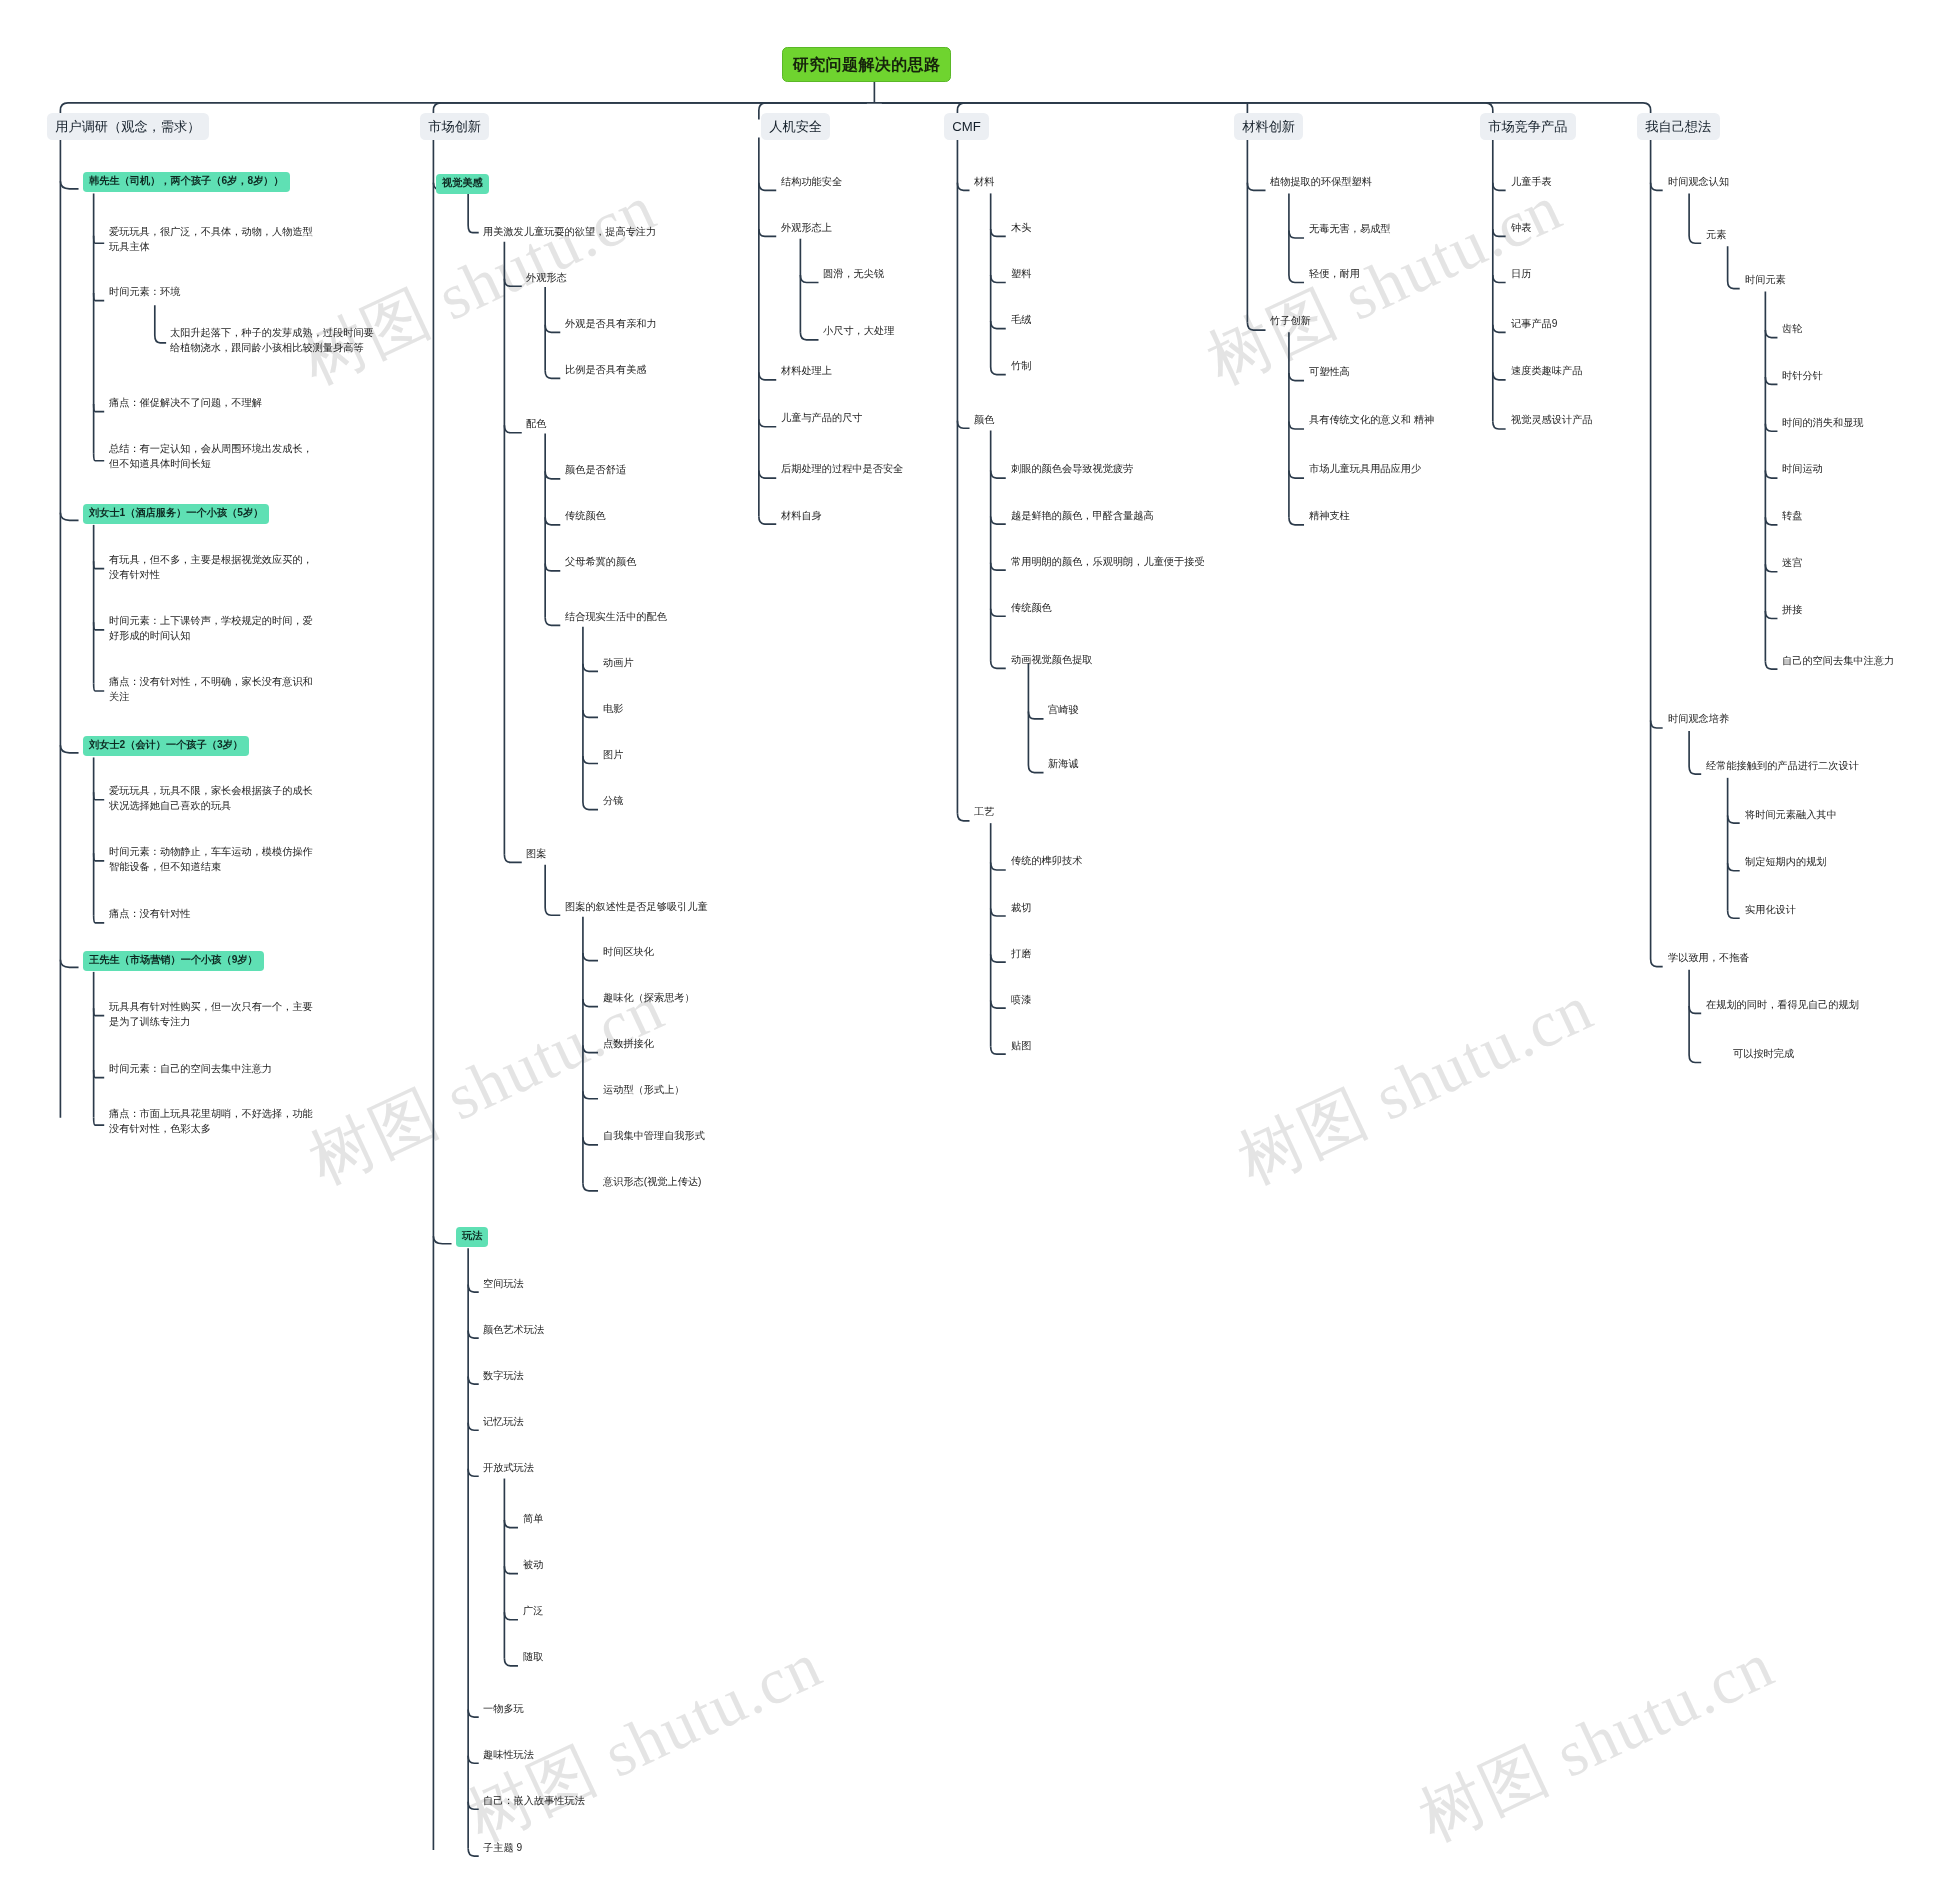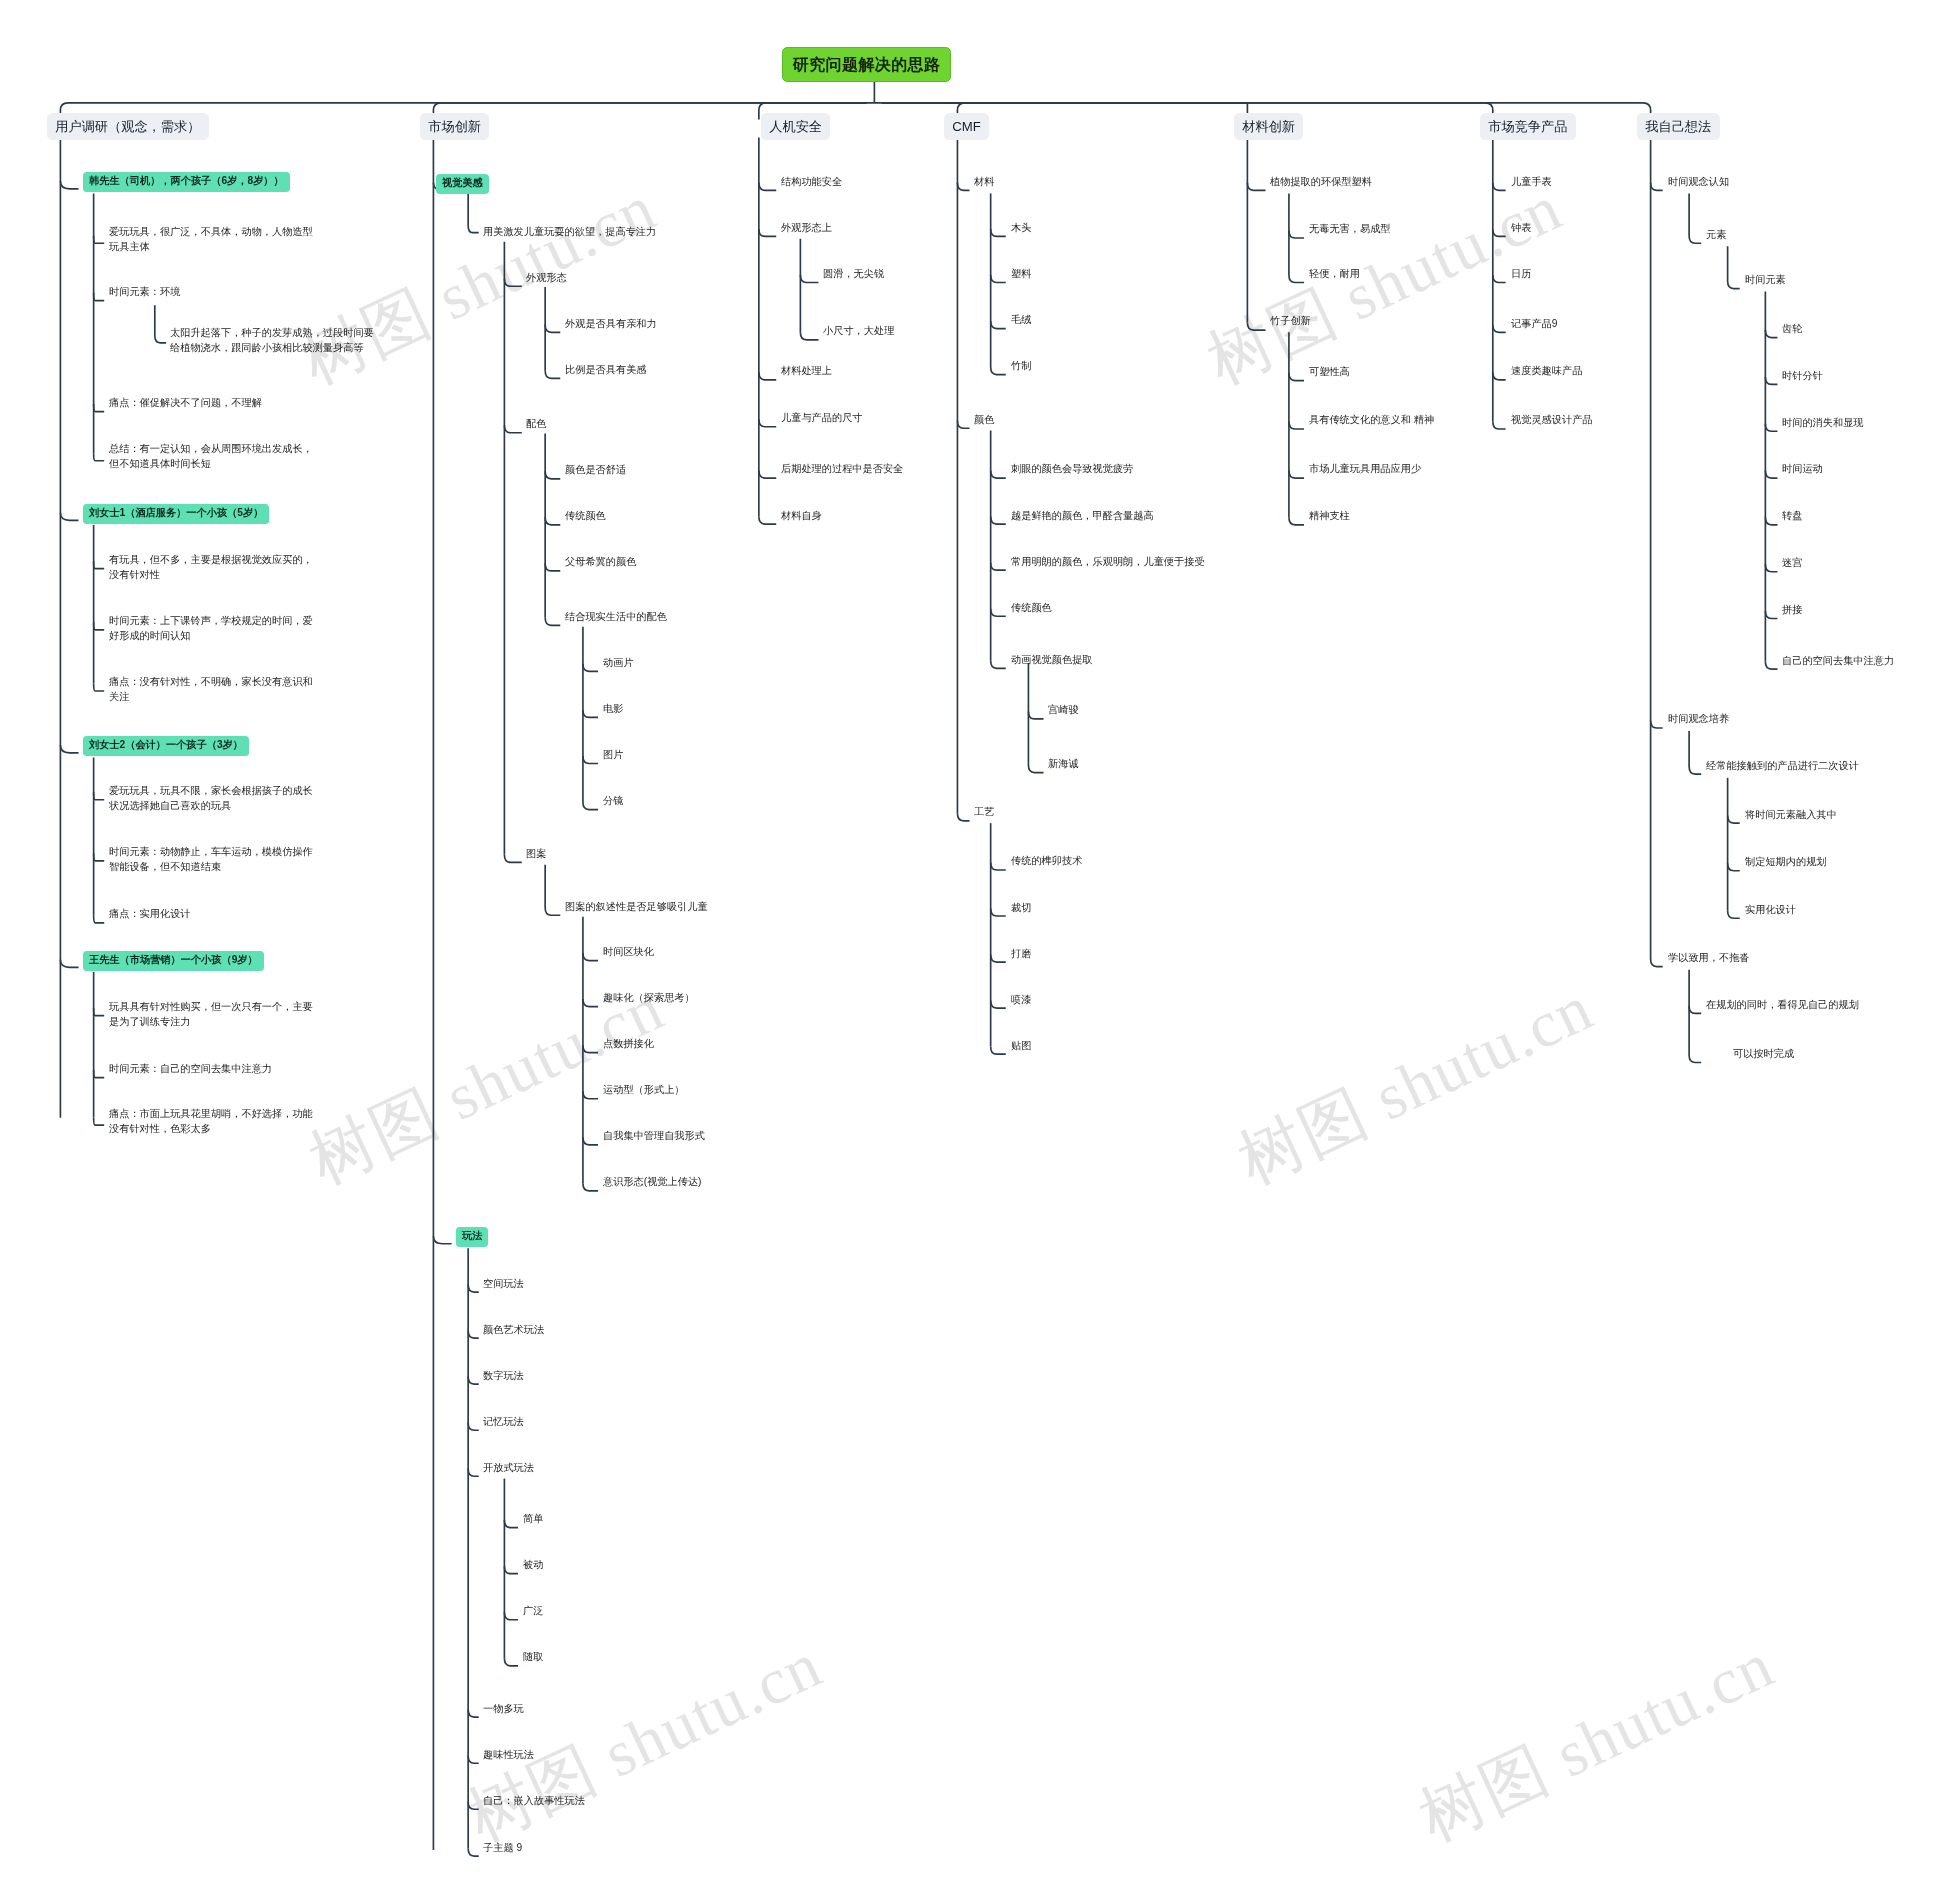--- a/index.html
+++ b/index.html
@@ -291,21 +291,21 @@
   <div class="node n-plain wide" style="left:109px;top:441px;">总结：有一定认知，会从周围环境出发成长，但不知道具体时间长短</div>
 
   <div class="node n-green" style="left:83px;top:504px;text-align:center;">刘女士1（酒店服务）一个小孩（5岁）</div>
   <div class="node n-plain wide" style="left:109px;top:552px;">有玩具，但不多，主要是根据视觉效应买的，没有针对性</div>
   <div class="node n-plain wide" style="left:109px;top:613px;">时间元素：上下课铃声，学校规定的时间，爱好形成的时间认知</div>
   <div class="node n-plain wide" style="left:109px;top:674px;">痛点：没有针对性，不明确，家长没有意识和关注</div>
 
   <div class="node n-green" style="left:83px;top:736px;">刘女士2（会计）一个孩子（3岁）</div>
   <div class="node n-plain wide" style="left:109px;top:783px;">爱玩玩具，玩具不限，家长会根据孩子的成长状况选择她自己喜欢的玩具</div>
   <div class="node n-plain wide" style="left:109px;top:844px;">时间元素：动物静止，车车运动，模模仿操作智能设备，但不知道结束</div>
-  <div class="node n-plain" style="left:109px;top:906px;">痛点：实用化设计</div>
+  <div class="node n-plain" style="left:109px;top:906px;">痛点：没有针对性</div>
 
   <div class="node n-green" style="left:83px;top:951px;">王先生（市场营销）一个小孩（9岁）</div>
   <div class="node n-plain wide" style="left:109px;top:999px;">玩具具有针对性购买，但一次只有一个，主要是为了训练专注力</div>
   <div class="node n-plain" style="left:109px;top:1061px;">时间元素：自己的空间去集中注意力</div>
   <div class="node n-plain wide" style="left:109px;top:1106px;">痛点：市面上玩具花里胡哨，不好选择，功能没有针对性，色彩太多</div>
 
   <div class="node n-green" style="left:436px;top:174px;">视觉美感</div>
   <div class="node n-plain" style="left:483px;top:224px;">用美激发儿童玩耍的欲望，提高专注力</div>
   <div class="node n-plain" style="left:526px;top:270px;">外观形态</div>
   <div class="node n-plain" style="left:565px;top:316px;">外观是否具有亲和力</div>

